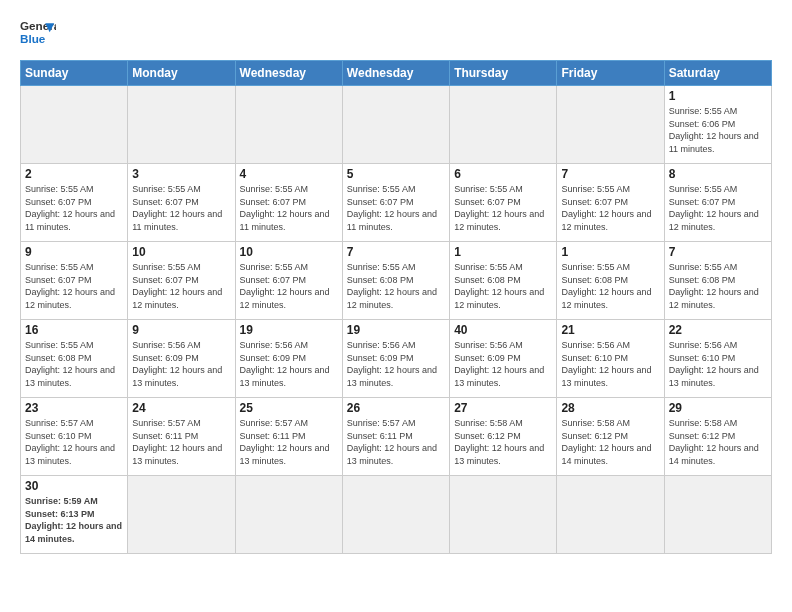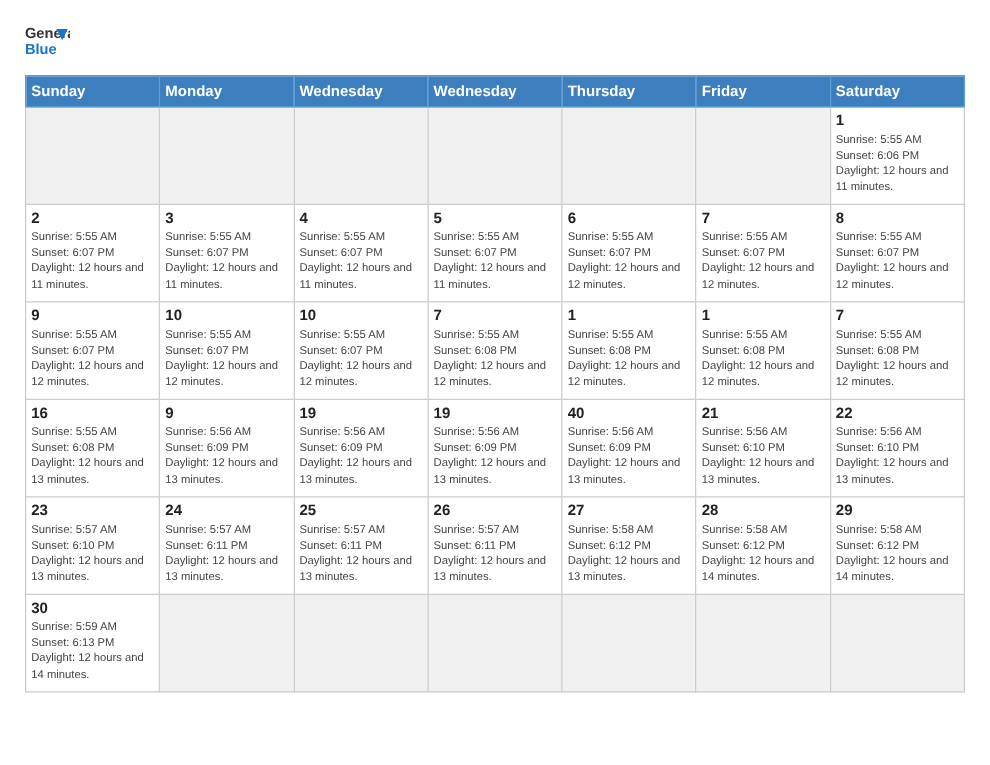--- a/index.html
+++ b/index.html
@@ -304,21 +304,21 @@
           <td>
             <span class="day-number">29</span>
             <div class="day-info" style="white-space: pre-line;">Sunrise: 5:58 AM
 Sunset: 6:12 PM
 Daylight: 12 hours and 14 minutes.</div>
           </td>
         </tr>
         <tr class="last-row">
           <td>
             <span class="day-number">30</span>
-            <div class="day-info" style="white-space: pre-line;">Sunrise: 5:59 AM
+            <div class="day-info" style="white-space: pre-line; font-weight: bold;">Sunrise: 5:59 AM
 Sunset: 6:13 PM
 Daylight: 12 hours and 14 minutes.</div>
           </td>
           <td class="empty"></td>
           <td class="empty"></td>
           <td class="empty"></td>
           <td class="empty"></td>
           <td class="empty"></td>
           <td class="empty"></td>
         </tr>

